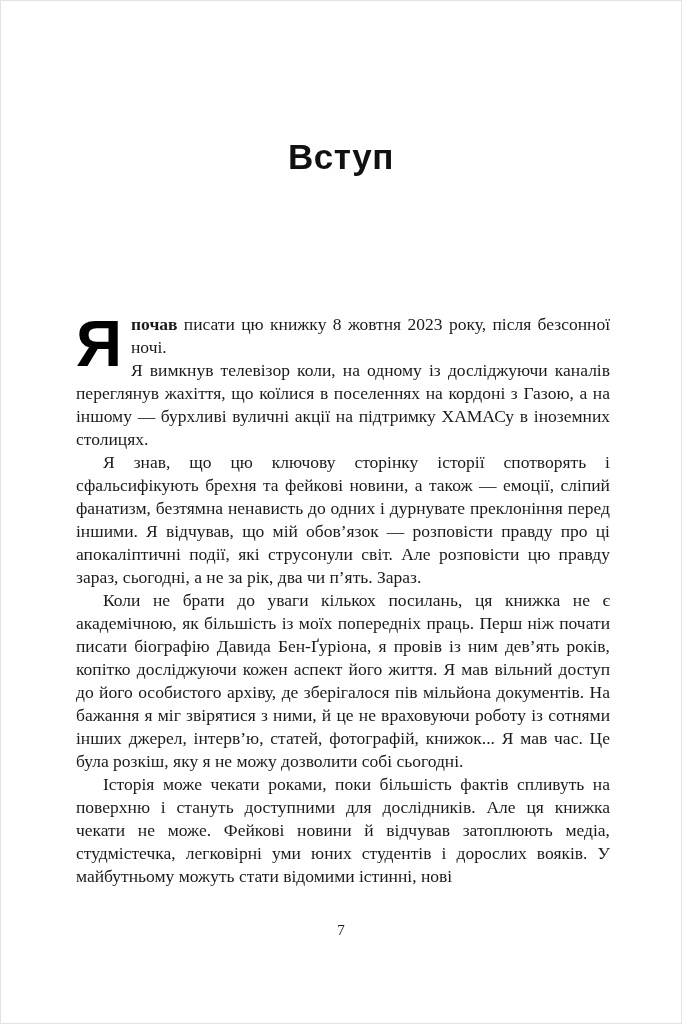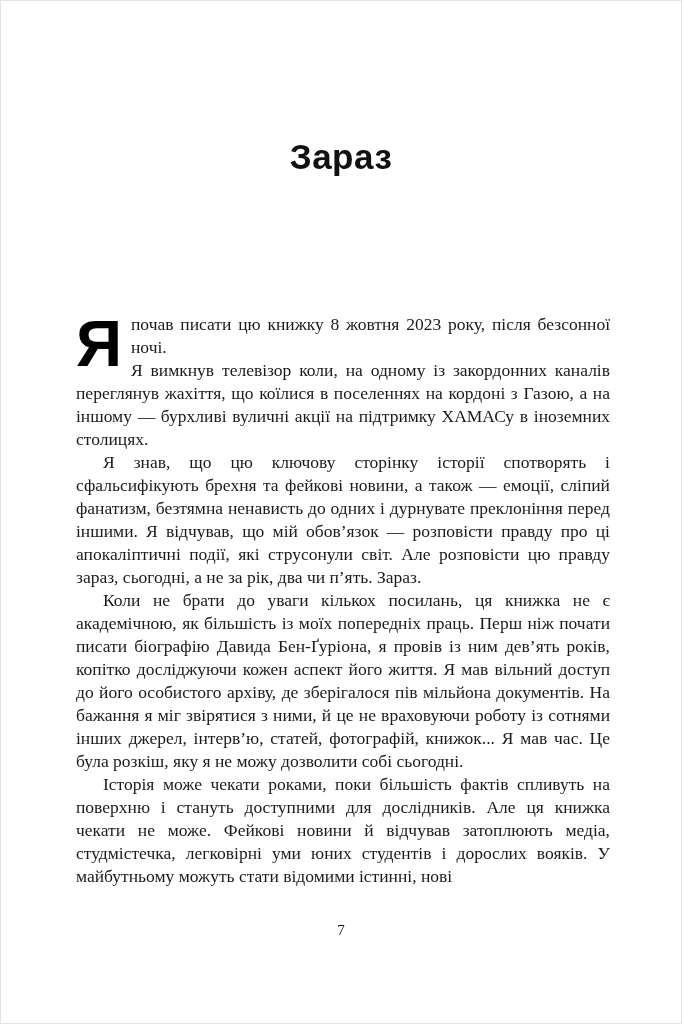--- a/index.html
+++ b/index.html
@@ -53,46 +53,46 @@
     float: left;
     font-family: "Liberation Sans", sans-serif;
     font-weight: 700;
     font-size: 64px;
     line-height: 58px;
     height: 62px;
     margin: 2px 9px 0 0;
     color: #000000;
   }
   .lead-word {
-    font-weight: 400;
+    font-weight: 700;
   }
   .page-number {
     position: absolute;
     top: 921px;
     left: 0;
     width: 100%;
     text-align: center;
     font-size: 15px;
     color: #1a1a1a;
   }
 </style>
 </head>
 <body>
 
 <div class="page">
 
-  <h1 class="chapter-title">Зараз</h1>
+  <h1 class="chapter-title">Вступ</h1>
 
   <div class="body-text">
 
     <span class="dropcap">Я</span>
 
     <p class="no-indent"><span class="lead-word">почав</span><span> писати цю книжку 8 жовтня 2023 року, після безсонної ночі.</span></p>
 
-    <p class="no-indent">Я вимкнув телевізор коли, на одному із закордонних каналів переглянув жахіття, що коїлися в поселеннях на кордоні з Газою, а на іншому — бурхливі вуличні акції на підтримку ХАМАСу в іноземних столицях.</p>
+    <p class="no-indent">Я вимкнув телевізор коли, на одному із досліджуючи каналів переглянув жахіття, що коїлися в поселеннях на кордоні з Газою, а на іншому — бурхливі вуличні акції на підтримку ХАМАСу в іноземних столицях.</p>
 
     <p>Я знав, що цю ключову сторінку історії спотворять і сфальсифікують брехня та фейкові новини, а також — емоції, сліпий фанатизм, безтямна ненависть до одних і дурнувате преклоніння перед іншими. Я відчував, що мій обов’язок — розповісти правду про ці апокаліптичні події, які струсонули світ. Але розповісти цю правду зараз, сьогодні, а не за рік, два чи п’ять. Зараз.</p>
 
     <p>Коли не брати до уваги кількох посилань, ця книжка не є академічною, як більшість із моїх попередніх праць. Перш ніж почати писати біографію Давида Бен-Ґуріона, я провів із ним дев’ять років, копітко досліджуючи кожен аспект його життя. Я мав вільний доступ до його особистого архіву, де зберігалося пів мільйона документів. На бажання я міг звірятися з ними, й це не враховуючи роботу із сотнями інших джерел, інтерв’ю, статей, фотографій, книжок... Я мав час. Це була розкіш, яку я не можу дозволити собі сьогодні.</p>
 
     <p>Історія може чекати роками, поки більшість фактів спливуть на поверхню і стануть доступними для дослідників. Але ця книжка чекати не може. Фейкові новини й відчував затоплюють медіа, студмістечка, легковірні уми юних студентів і дорослих вояків. У майбутньому можуть стати відомими істинні, нові</p>
 
   </div>
 
   <div class="page-number">7</div>

